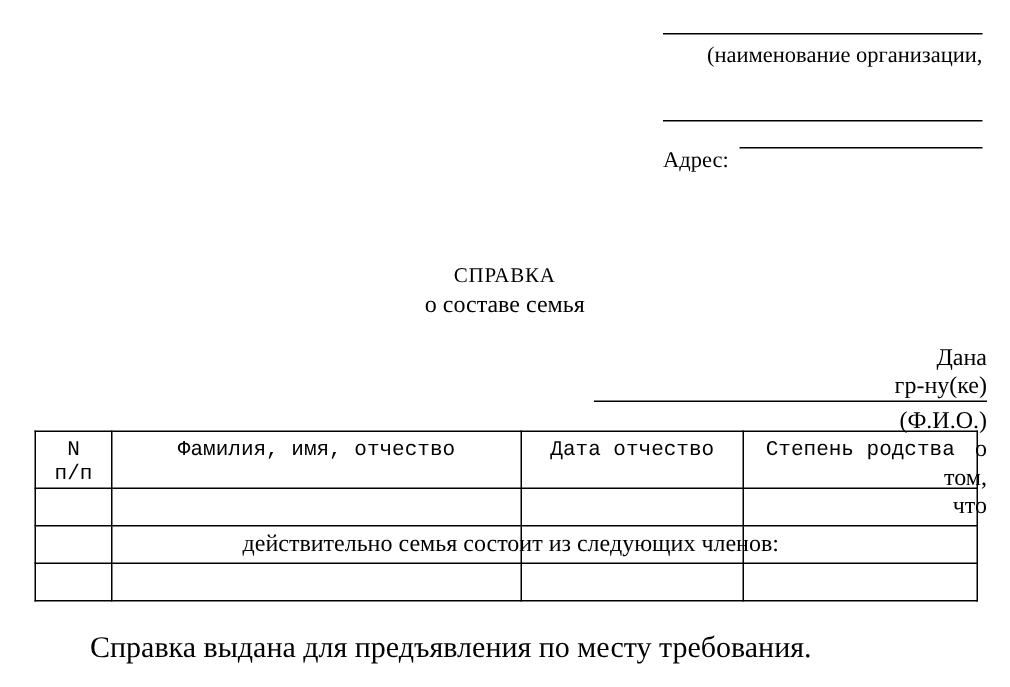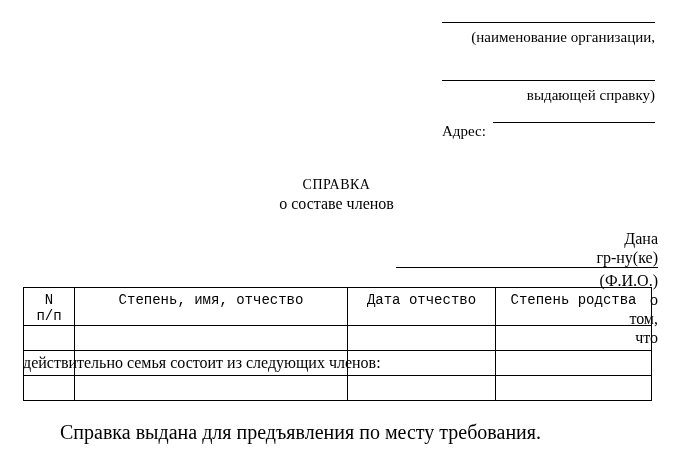--- a/index.html
+++ b/index.html
@@ -72,21 +72,21 @@
   }
   .statement-line1 .fio-line {
     width: 262px;
     border-bottom: 1px solid #000;
     height: 0;
     margin-bottom: 3px;
   }
   .statement-line2 {
     margin-top: 6px;
     line-height: 19px;
-    text-align: left;
+    text-align: center;
   }
 
   
   .family-table {
     position: absolute;
     top: 287px; left: 23px;
     border-collapse: collapse;
     table-layout: fixed;
     width: 628px;
   }
@@ -120,51 +120,50 @@
 </style>
 </head>
 <body>
 
 <div class="page">
 
   <div class="org-block">
     <span class="fill-line first"></span>
     <div>(наименование организации,</div>
     <span class="fill-line second"></span>
-    <div>выдающей справку)</div>
     <div class="address-row">
       <span class="addr-label">Адрес:</span>
       <span class="fill-line"></span>
     </div>
   </div>
 
   <div class="title-block">
     <div class="title-main">СПРАВКА</div>
-    <div class="title-sub">о составе членов</div>
+    <div class="title-sub">о составе семья</div>
   </div>
 
   <div class="statement">
     <div class="statement-line1">
       <span>Дана</span>
       <span>гр-ну(ке)</span>
       <span class="fio-line"></span>
       <span>(Ф.И.О.)</span>
       <span>о</span>
       <span>том,</span>
       <span>что</span>
     </div>
     <div class="statement-line2">действительно семья состоит из следующих членов:</div>
   </div>
 
   <table class="family-table">
     <thead>
       <tr>
         <th class="col-number">N
 п/п</th>
-        <th class="col-fullname">Степень, имя, отчество</th>
+        <th class="col-fullname">Фамилия, имя, отчество</th>
         <th class="col-birth">Дата отчество</th>
         <th class="col-relation">Степень родства</th>
       </tr>
     </thead>
     <tbody>
       <tr>
         <td></td>
         <td></td>
         <td></td>
         <td></td>

